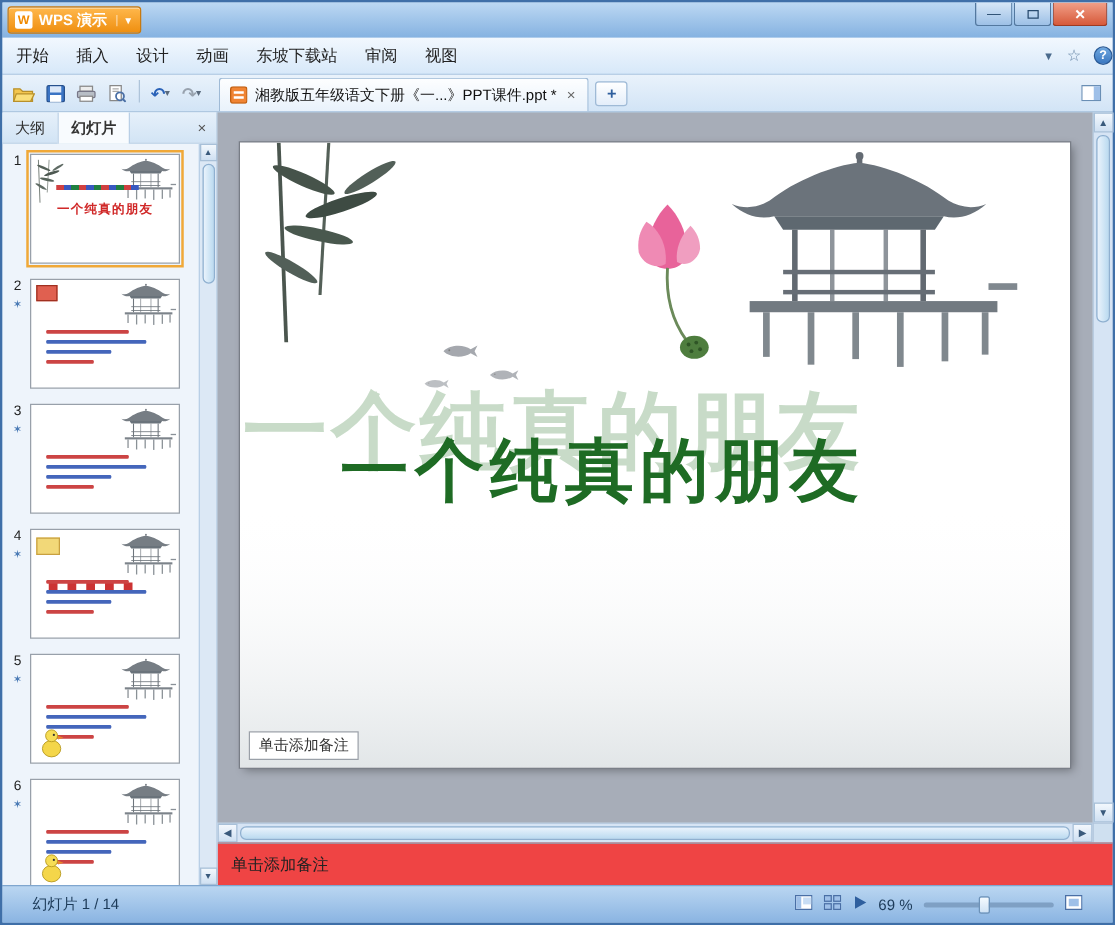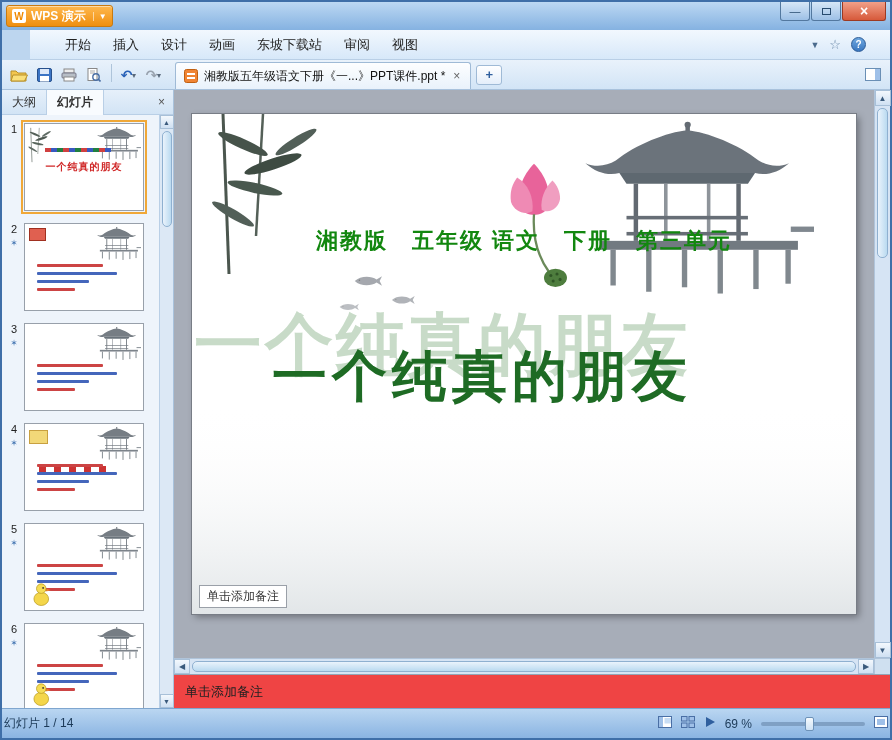--- a/index.html
+++ b/index.html
@@ -23,21 +23,21 @@
   .win-controls { margin-left:auto; display:flex; gap:1px; align-self:flex-start; z-index:3; padding-right:4px; }
   .win-btn { width:30px; height:19px; display:flex; align-items:center; justify-content:center;
              font-size:11px; color:#274a6e; border:1px solid #53789f; border-top:none;
              background:linear-gradient(#d7e7f7,#9dc0e6); border-radius:0 0 3px 3px; }
   .win-btn .maxglyph { width:9px; height:7px; border:1px solid #274a6e; display:block; }
   .win-btn.close { width:44px; background:linear-gradient(#f2a088,#d6593a); color:#fff;
                    border-color:#9c3a22; font-size:14px; font-weight:bold; }
 
   
   .menubar { height:30px; flex:0 0 auto; background:linear-gradient(#f2f8fe,#d7e8f9);
-             border-bottom:1px solid #b9cfe6; display:flex; align-items:center; padding:0 24px;margin-left:28px; }
+             border-bottom:1px solid #b9cfe6; display:flex; align-items:center; padding:0 0; }
   .menu-item { padding:6px 11px; font-size:13px; color:#222; cursor:default; }
   .menubar-right { margin-left:auto; display:flex; align-items:center; gap:10px; color:#4a6a8c; }
   .mb-caret { font-size:9px; }
   .mb-star { font-size:13px; color:#6a88a8; }
   .help-icon { width:15px; height:15px; border-radius:50%; background:linear-gradient(#6fa8e0,#3a77c0);
                color:#fff; font-size:10px; font-weight:bold; display:flex; align-items:center;
                justify-content:center; border:1px solid #2a5a96; }
 
   
   .toolbar { height:30px; flex:0 0 auto; background:linear-gradient(#e9f2fb,#d2e4f6);
@@ -140,21 +140,21 @@
            justify-content:center; background:linear-gradient(#f3f8fd,#cfe0f2); border:1px solid #a8c0d8; }
   .h-thumb { flex:1; height:11px; margin:0 2px; border-radius:5px;
              background:linear-gradient(#eaf3fc,#badaf0); border:1px solid #8fb0d0; }
   .corner { width:16px; background:#cfe0f0; border-top:1px solid #b0c4da; border-left:1px solid #b0c4da; }
 
   .notes { height:34px; flex:0 0 auto; background:#ef4444; border-top:1px solid #93a4b6;
            display:flex; align-items:center; padding:0 11px; font-size:13px; color:#222; }
 
   
   .statusbar { height:30px; flex:0 0 auto; background:linear-gradient(#bad6f1,#8ab4e2);
-               border-top:1px solid #7fa6cf; display:flex; align-items:center; padding:0 2px;
+               border-top:1px solid #7fa6cf; display:flex; align-items:center; padding:0 24px;
                color:#1c3a58; font-size:12px; }
   .status-right { margin-left:auto; display:flex; align-items:center; gap:9px; }
   .zoom-track { width:104px; height:4px; background:#7fa0c4; border-radius:2px; position:relative; }
   .zoom-thumb { position:absolute; left:44px; top:-5px; width:9px; height:14px; border-radius:2px;
                 background:linear-gradient(#f5fafe,#cfe2f4); border:1px solid #6d92b8; }
   .defs-hidden { position:absolute; width:0; height:0; }
 </style>
 </head>
 <body>
 
@@ -464,21 +464,20 @@
                 </linearGradient>
               </defs>
               <rect x="0" y="290" width="664" height="210" fill="url(#wash)"></rect>
               <use href="#bamboo" x="4" y="0" width="150" height="160" opacity="0.92"></use>
               <use href="#lotus" x="296" y="40" width="92" height="145"></use>
               <use href="#pavilion" x="372" y="4" width="250" height="185" opacity="0.95"></use>
               <use href="#fish" x="160" y="160" width="32" height="14" opacity="0.75"></use>
               <use href="#fish" x="198" y="180" width="26" height="12" opacity="0.65"></use>
               <use href="#fish" x="146" y="188" width="22" height="10" opacity="0.55"></use>
             </svg>
-            <div class="slide-header">湘教版　五年级 语文　下册　第三单元</div>
             <div class="slide-watermark">一个纯真的朋友</div>
             <div class="slide-title">一个纯真的朋友</div>
             <div class="site-box">单击添加备注</div>
           </div>
         </div>
         <div class="vscroll">
           <div class="v-btn">▲</div>
           <div class="v-thumb"></div>
           <div class="v-spacer"></div>
           <div class="v-btn">▼</div>

